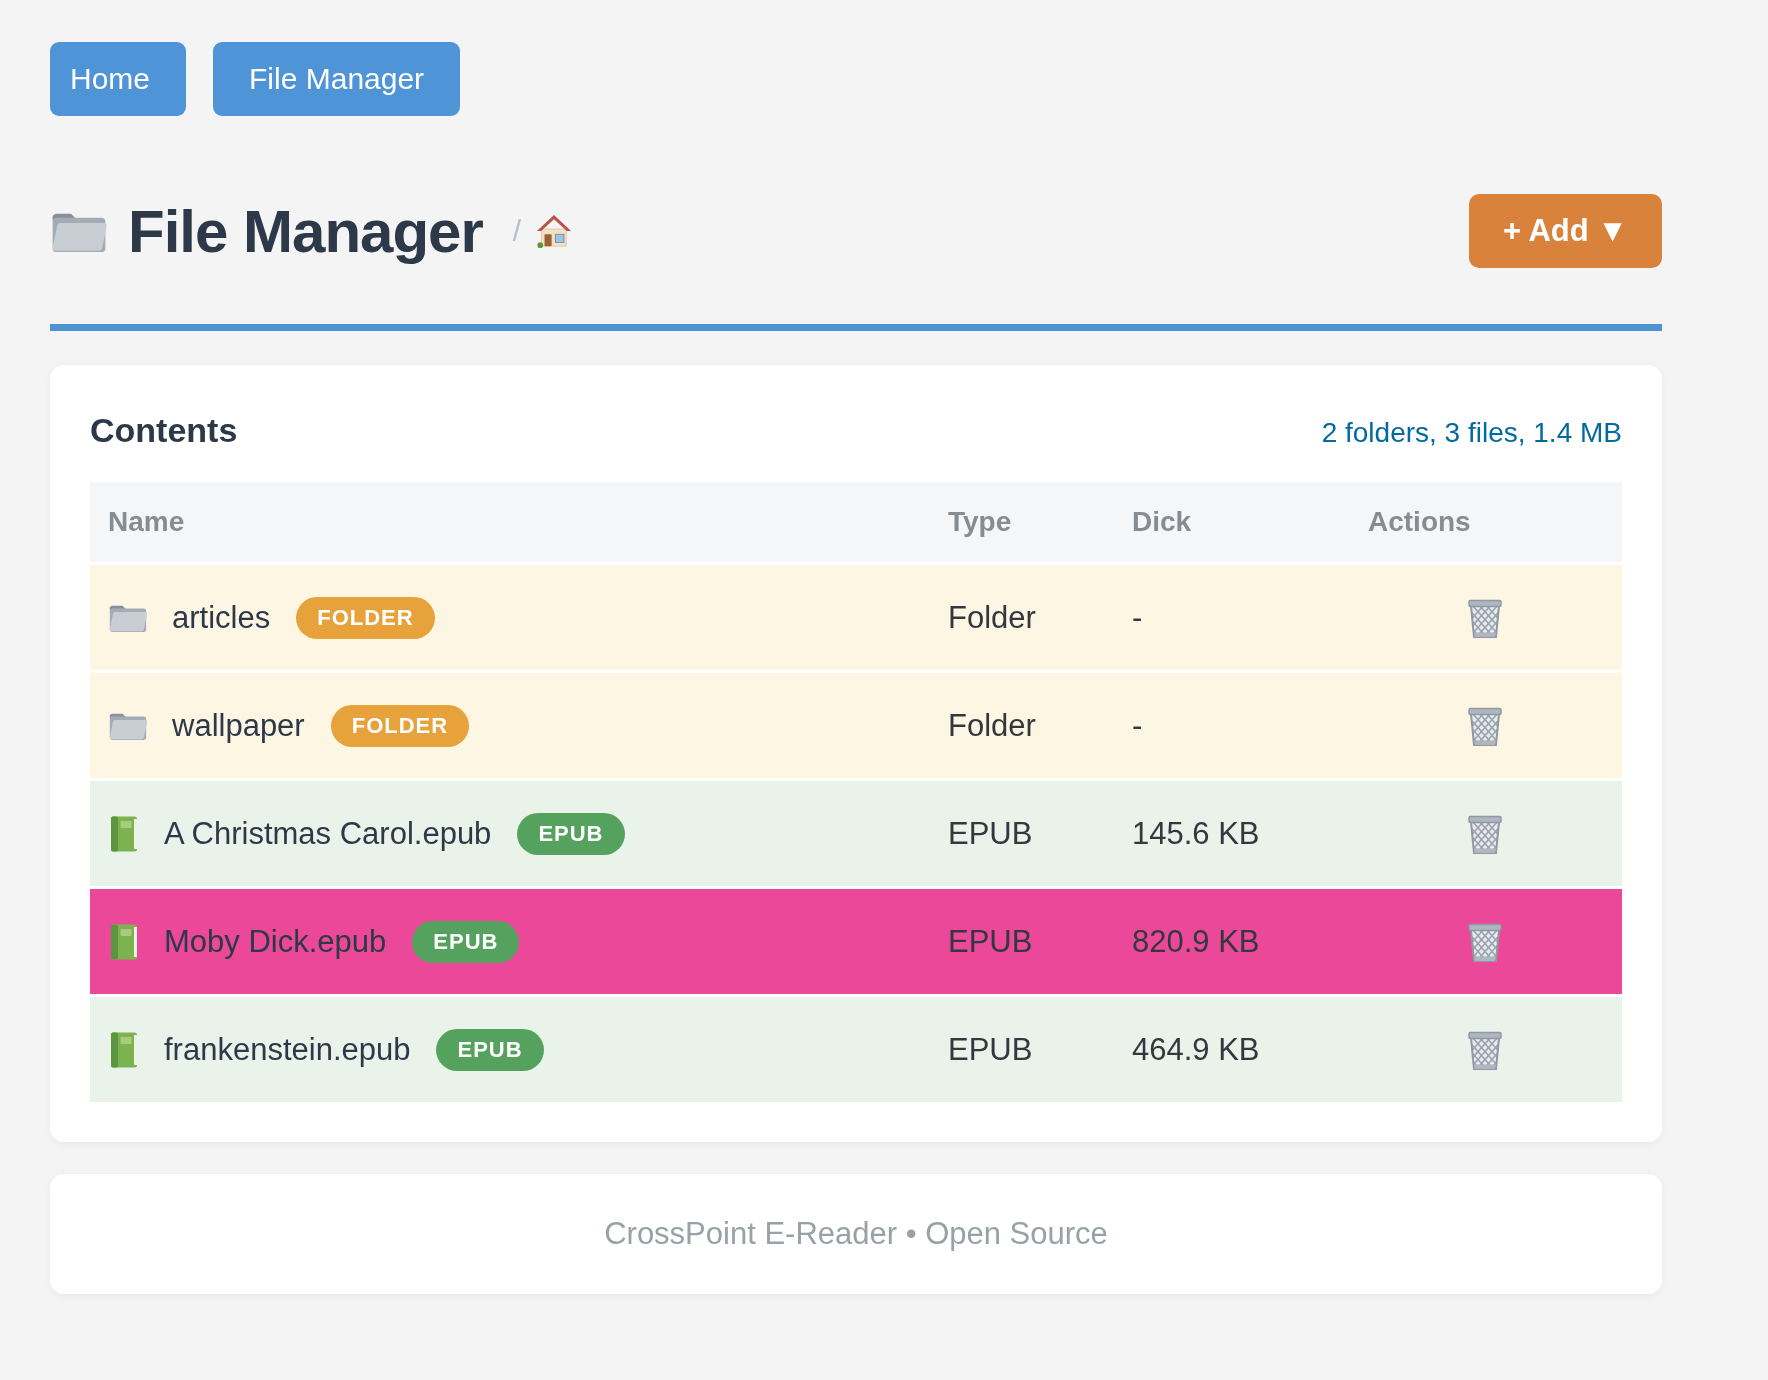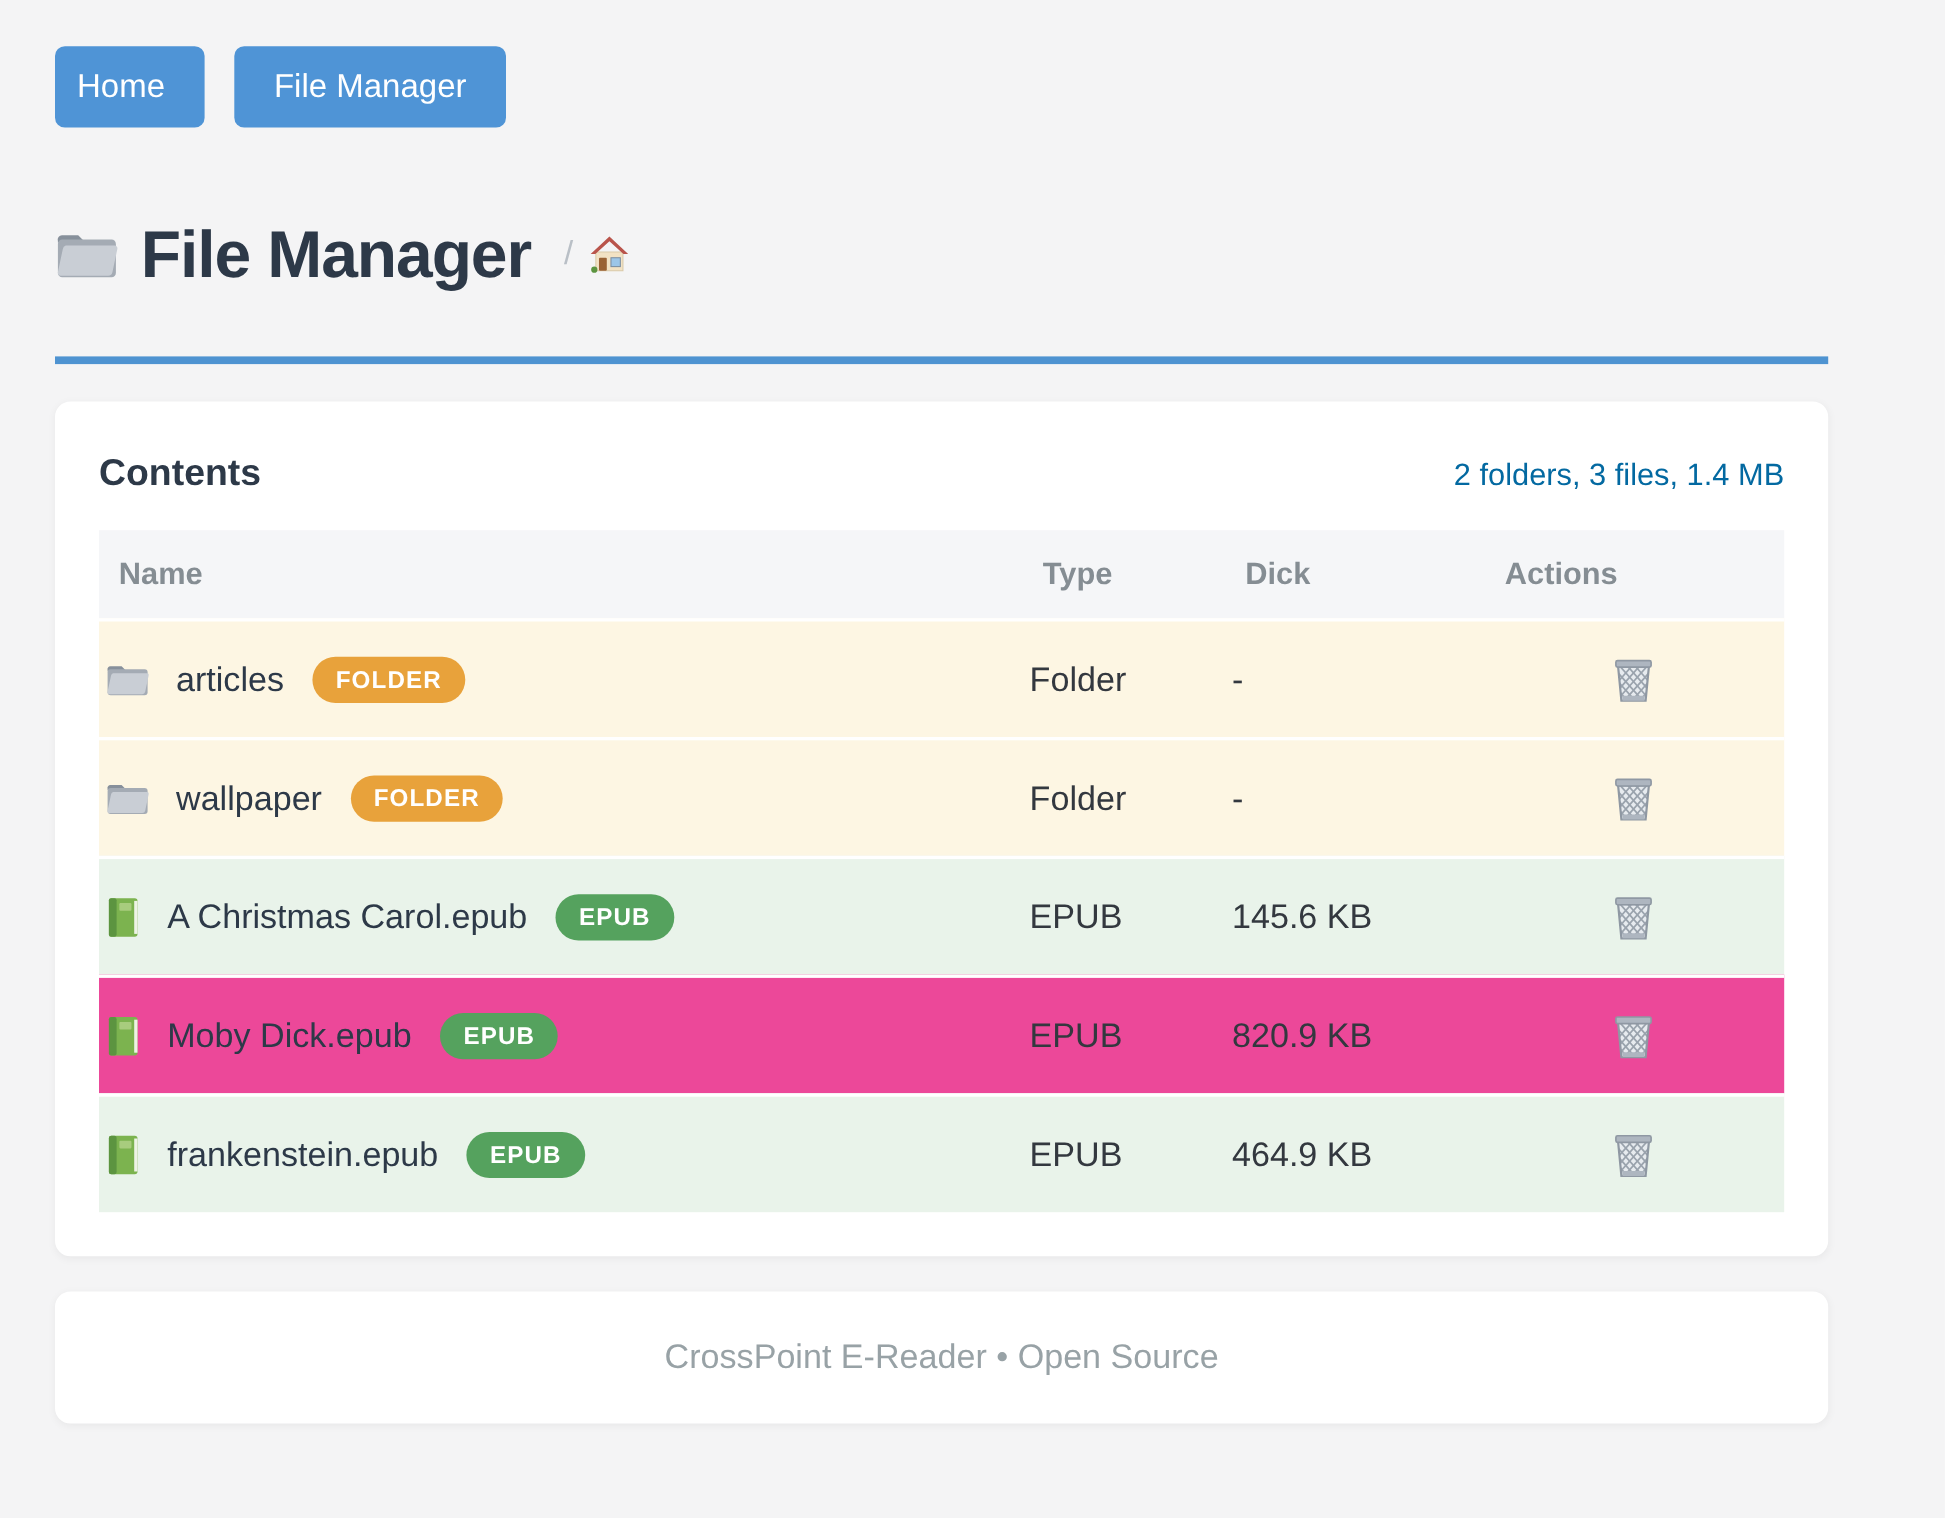--- a/index.html
+++ b/index.html
@@ -33,21 +33,21 @@
           box-shadow:0 2px 8px rgba(0,0,0,0.05); padding:46px 40px 40px 40px; }
   .card-head { display:flex; justify-content:space-between; align-items:baseline;text-align:right; }
   .card-title { font-size:34px; font-weight:bold; color:#2d3948; }
   .summary { font-size:28px; color:#0369a1; }
 
   .table { margin-top:32px; }
   .thead, .trow { display:grid; grid-template-columns:840px 184px 236px 270px; align-items:center; }
   .thead { background:#f5f6f8; height:80px; }
   .th { font-size:28px; font-weight:bold; color:#858d93; padding-left:18px; }
   .trow { height:108px; border-top:3px solid #fff; }
-  .td { padding-left:6px; font-size:31px; color:#33383f; }
+  .td { padding-left:18px; font-size:31px; color:#33383f; }
   .name-cell { display:flex; align-items:center; }
   .row-icon svg { display:block; }
   .row-icon.folder svg { width:40px; height:33px; }
   .row-icon.book svg { width:32px; height:38px; }
   .fname { margin-left:24px; color:#2d3948; }
   .badge { margin-left:26px; color:#fff; font-size:22px; font-weight:bold;
            letter-spacing:1px; padding:8px 21px; border-radius:999px; }
   .actions-cell { display:flex; justify-content:center; padding-left:0; }
   .trash { border:none; background:transparent; cursor:pointer; padding:0; }
   .trash svg { width:38px; height:42px; display:block; }
@@ -84,20 +84,21 @@
           <svg viewBox="0 0 40 38" xmlns="http://www.w3.org/2000/svg">
             <path d="M7 17 H33 V35 H7 Z" fill="#f2e2c4" stroke="#d9c9a8" stroke-width="1"></path>
             <path d="M20 2 L38 19 H33.5 L20 6.6 L6.5 19 H2 Z" fill="#b9544b"></path>
             <rect x="10" y="22.5" width="7.5" height="12.5" rx="1" fill="#9a6234"></rect>
             <rect x="21.5" y="22.5" width="9" height="8.5" fill="#9cc6e8" stroke="#7b8ea0" stroke-width="1"></rect>
             <circle cx="5.5" cy="34" r="3" fill="#5c9440"></circle>
           </svg>
         </span>
       </span>
     </div>
+    <button class="add-btn" style="background: rgb(217, 130, 60);">+ Add ▼</button>
   </header>
 
   <hr class="rule" style="background: rgb(78, 147, 209);">
 
   <section class="card">
     <div class="card-head">
       <h2 class="card-title">Contents</h2>
       <span class="summary">2 folders, 3 files, 1.4 MB</span>
     </div>
 

